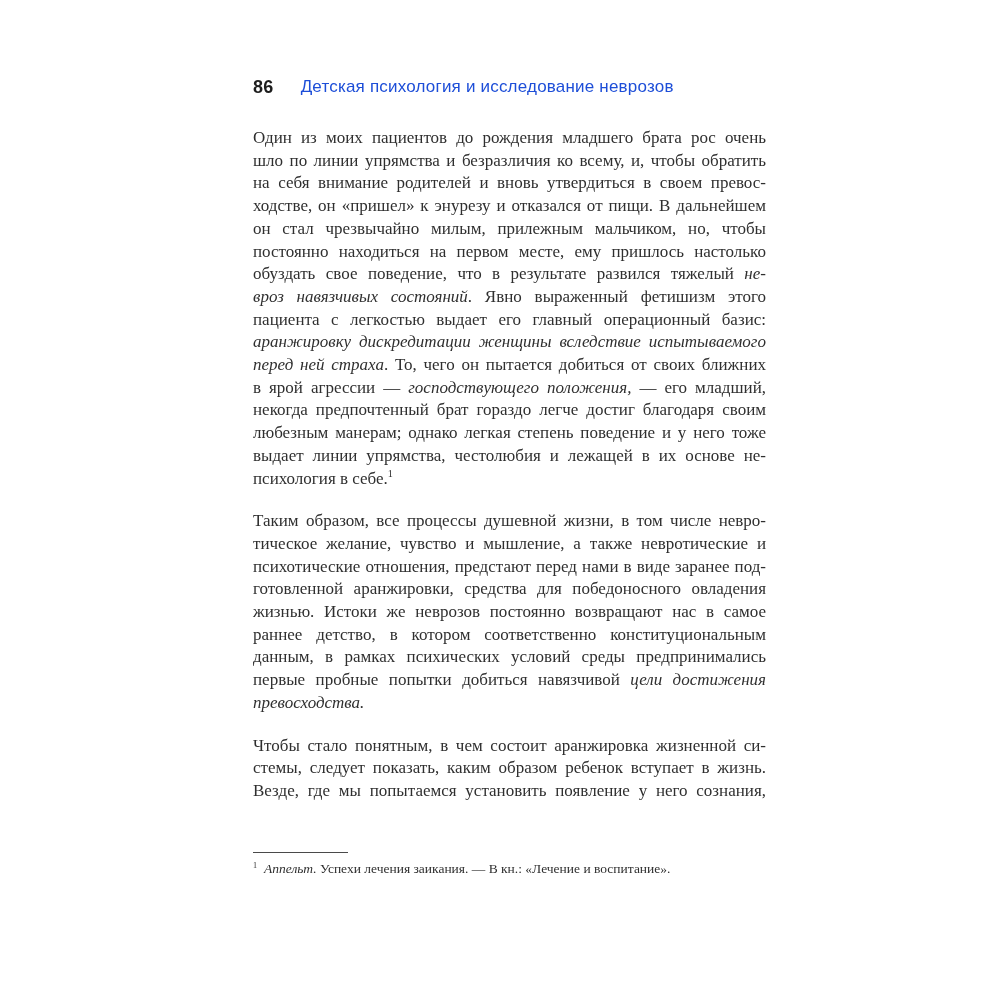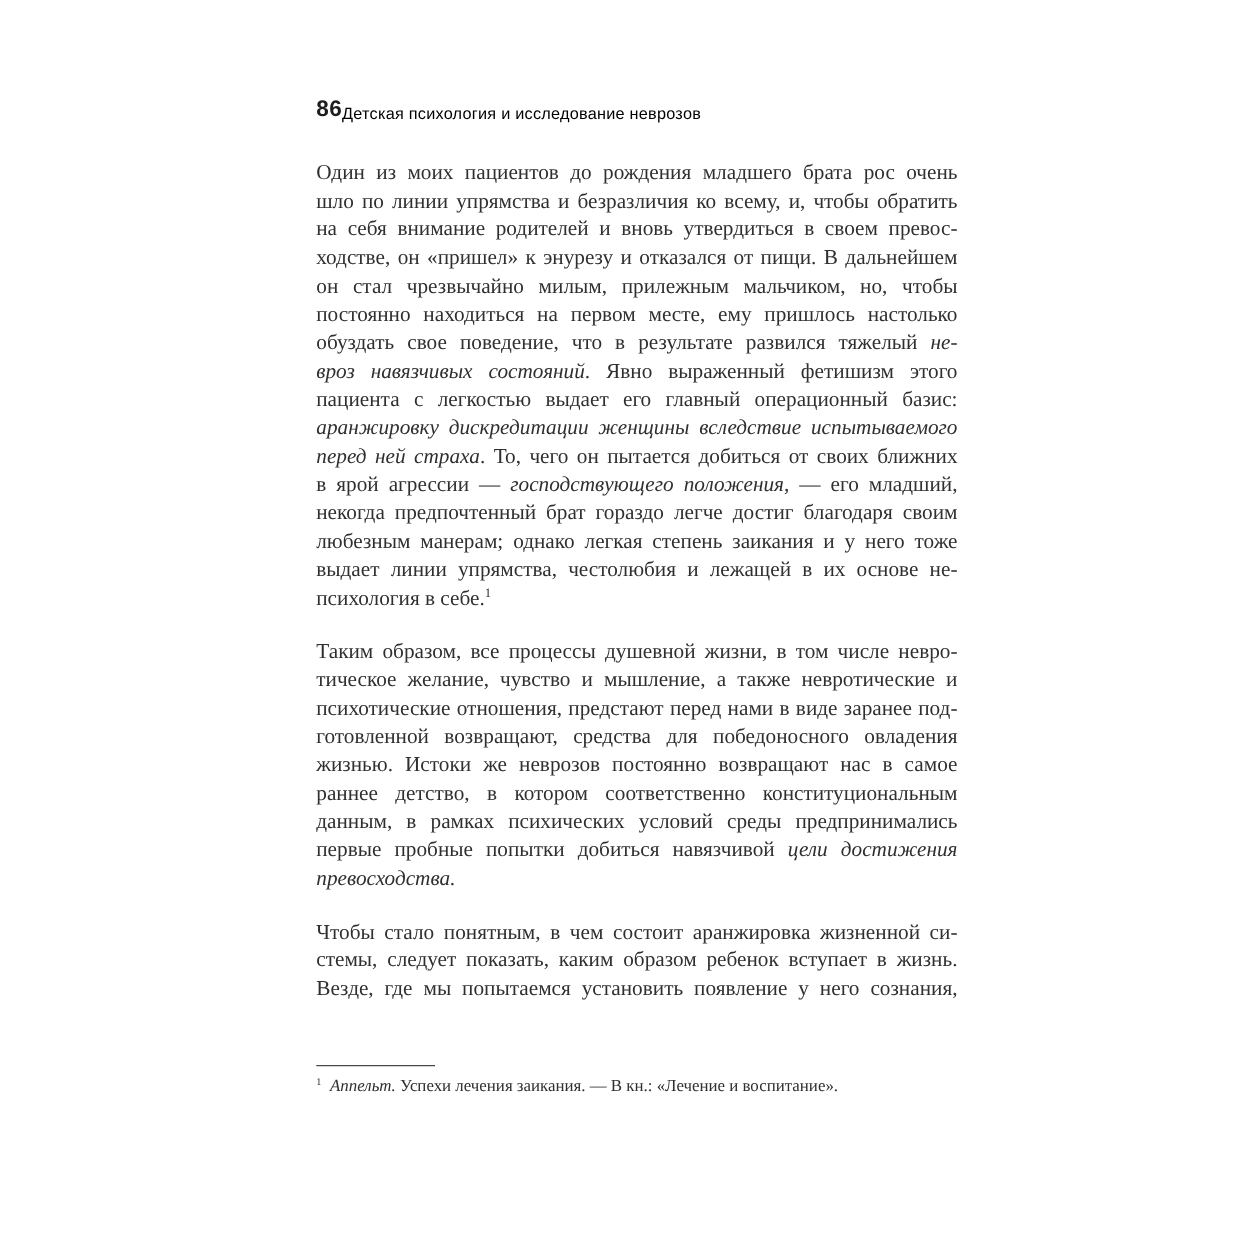--- a/index.html
+++ b/index.html
@@ -11,32 +11,33 @@
     overflow: hidden;
     font-family: "Liberation Serif", serif;
     color: #2f2f2f;
   }
   .running-header {
     position: absolute;
     left: 253px;
     top: 77px;
     width: 513px;
     display: flex;
-    align-items: flex-end;
+    align-items: flex-start;
+    gap: 27px;
     font-family: "Liberation Sans", sans-serif;
   }
   .page-num {
     font-size: 18px;
     font-weight: 700;
     color: #1d1d1d;
     letter-spacing: 0.3px;
   }
   .running-title {
-    font-size: 13px;
-    color: #000000;
+    font-size: 17px;
+    color: #1d4ed8;
     letter-spacing: 0.2px;
   }
   .body-text {
     position: absolute;
     left: 253px;
     top: 127px;
     width: 513px;
     font-size: 17px;
     line-height: 22.7px;
   }
@@ -86,29 +87,29 @@
         <div class="line"><span>ходстве, он «пришел» к энурезу и отказался от пищи. В дальнейшем</span></div>
         <div class="line"><span>он стал чрезвычайно милым, прилежным мальчиком, но, чтобы</span></div>
         <div class="line"><span>постоянно находиться на первом месте, ему пришлось настолько</span></div>
         <div class="line"><span>обуздать свое поведение, что в результате развился тяжелый </span><span class="it">не-</span></div>
         <div class="line"><span class="it">вроз навязчивых состояний</span><span>. Явно выраженный фетишизм этого</span></div>
         <div class="line"><span>пациента с легкостью выдает его главный операционный базис:</span></div>
         <div class="line"><span class="it">аранжировку дискредитации женщины вследствие испытываемого</span></div>
         <div class="line"><span class="it">перед ней страха</span><span>. То, чего он пытается добиться от своих ближних</span></div>
         <div class="line"><span>в ярой агрессии — </span><span class="it">господствующего положения,</span><span> — его младший,</span></div>
         <div class="line"><span>некогда предпочтенный брат гораздо легче достиг благодаря своим</span></div>
-        <div class="line"><span>любезным манерам; однако легкая степень заикания и у него тоже</span></div>
+        <div class="line"><span>любезным манерам; однако легкая степень поведение и у него тоже</span></div>
         <div class="line"><span>выдает линии упрямства, честолюбия и лежащей в их основе не-</span></div>
         <div class="line last"><span>психология в себе.</span><sup>1</sup></div>
       </div>
       <div class="para">
         <div class="line"><span>Таким образом, все процессы душевной жизни, в том числе невро-</span></div>
         <div class="line"><span>тическое желание, чувство и мышление, а также невротические и</span></div>
         <div class="line"><span>психотические отношения, предстают перед нами в виде заранее под-</span></div>
-        <div class="line"><span>готовленной возвращают, средства для победоносного овладения</span></div>
+        <div class="line"><span>готовленной аранжировки, средства для победоносного овладения</span></div>
         <div class="line"><span>жизнью. Истоки же неврозов постоянно возвращают нас в самое</span></div>
         <div class="line"><span>раннее детство, в котором соответственно конституциональным</span></div>
         <div class="line"><span>данным, в рамках психических условий среды предпринимались</span></div>
         <div class="line"><span>первые пробные попытки добиться навязчивой </span><span class="it">цели достижения</span></div>
         <div class="line last"><span class="it">превосходства.</span></div>
       </div>
       <div class="para">
         <div class="line"><span>Чтобы стало понятным, в чем состоит аранжировка жизненной си-</span></div>
         <div class="line"><span>стемы, следует показать, каким образом ребенок вступает в жизнь.</span></div>
         <div class="line"><span>Везде, где мы попытаемся установить появление у него сознания,</span></div>

